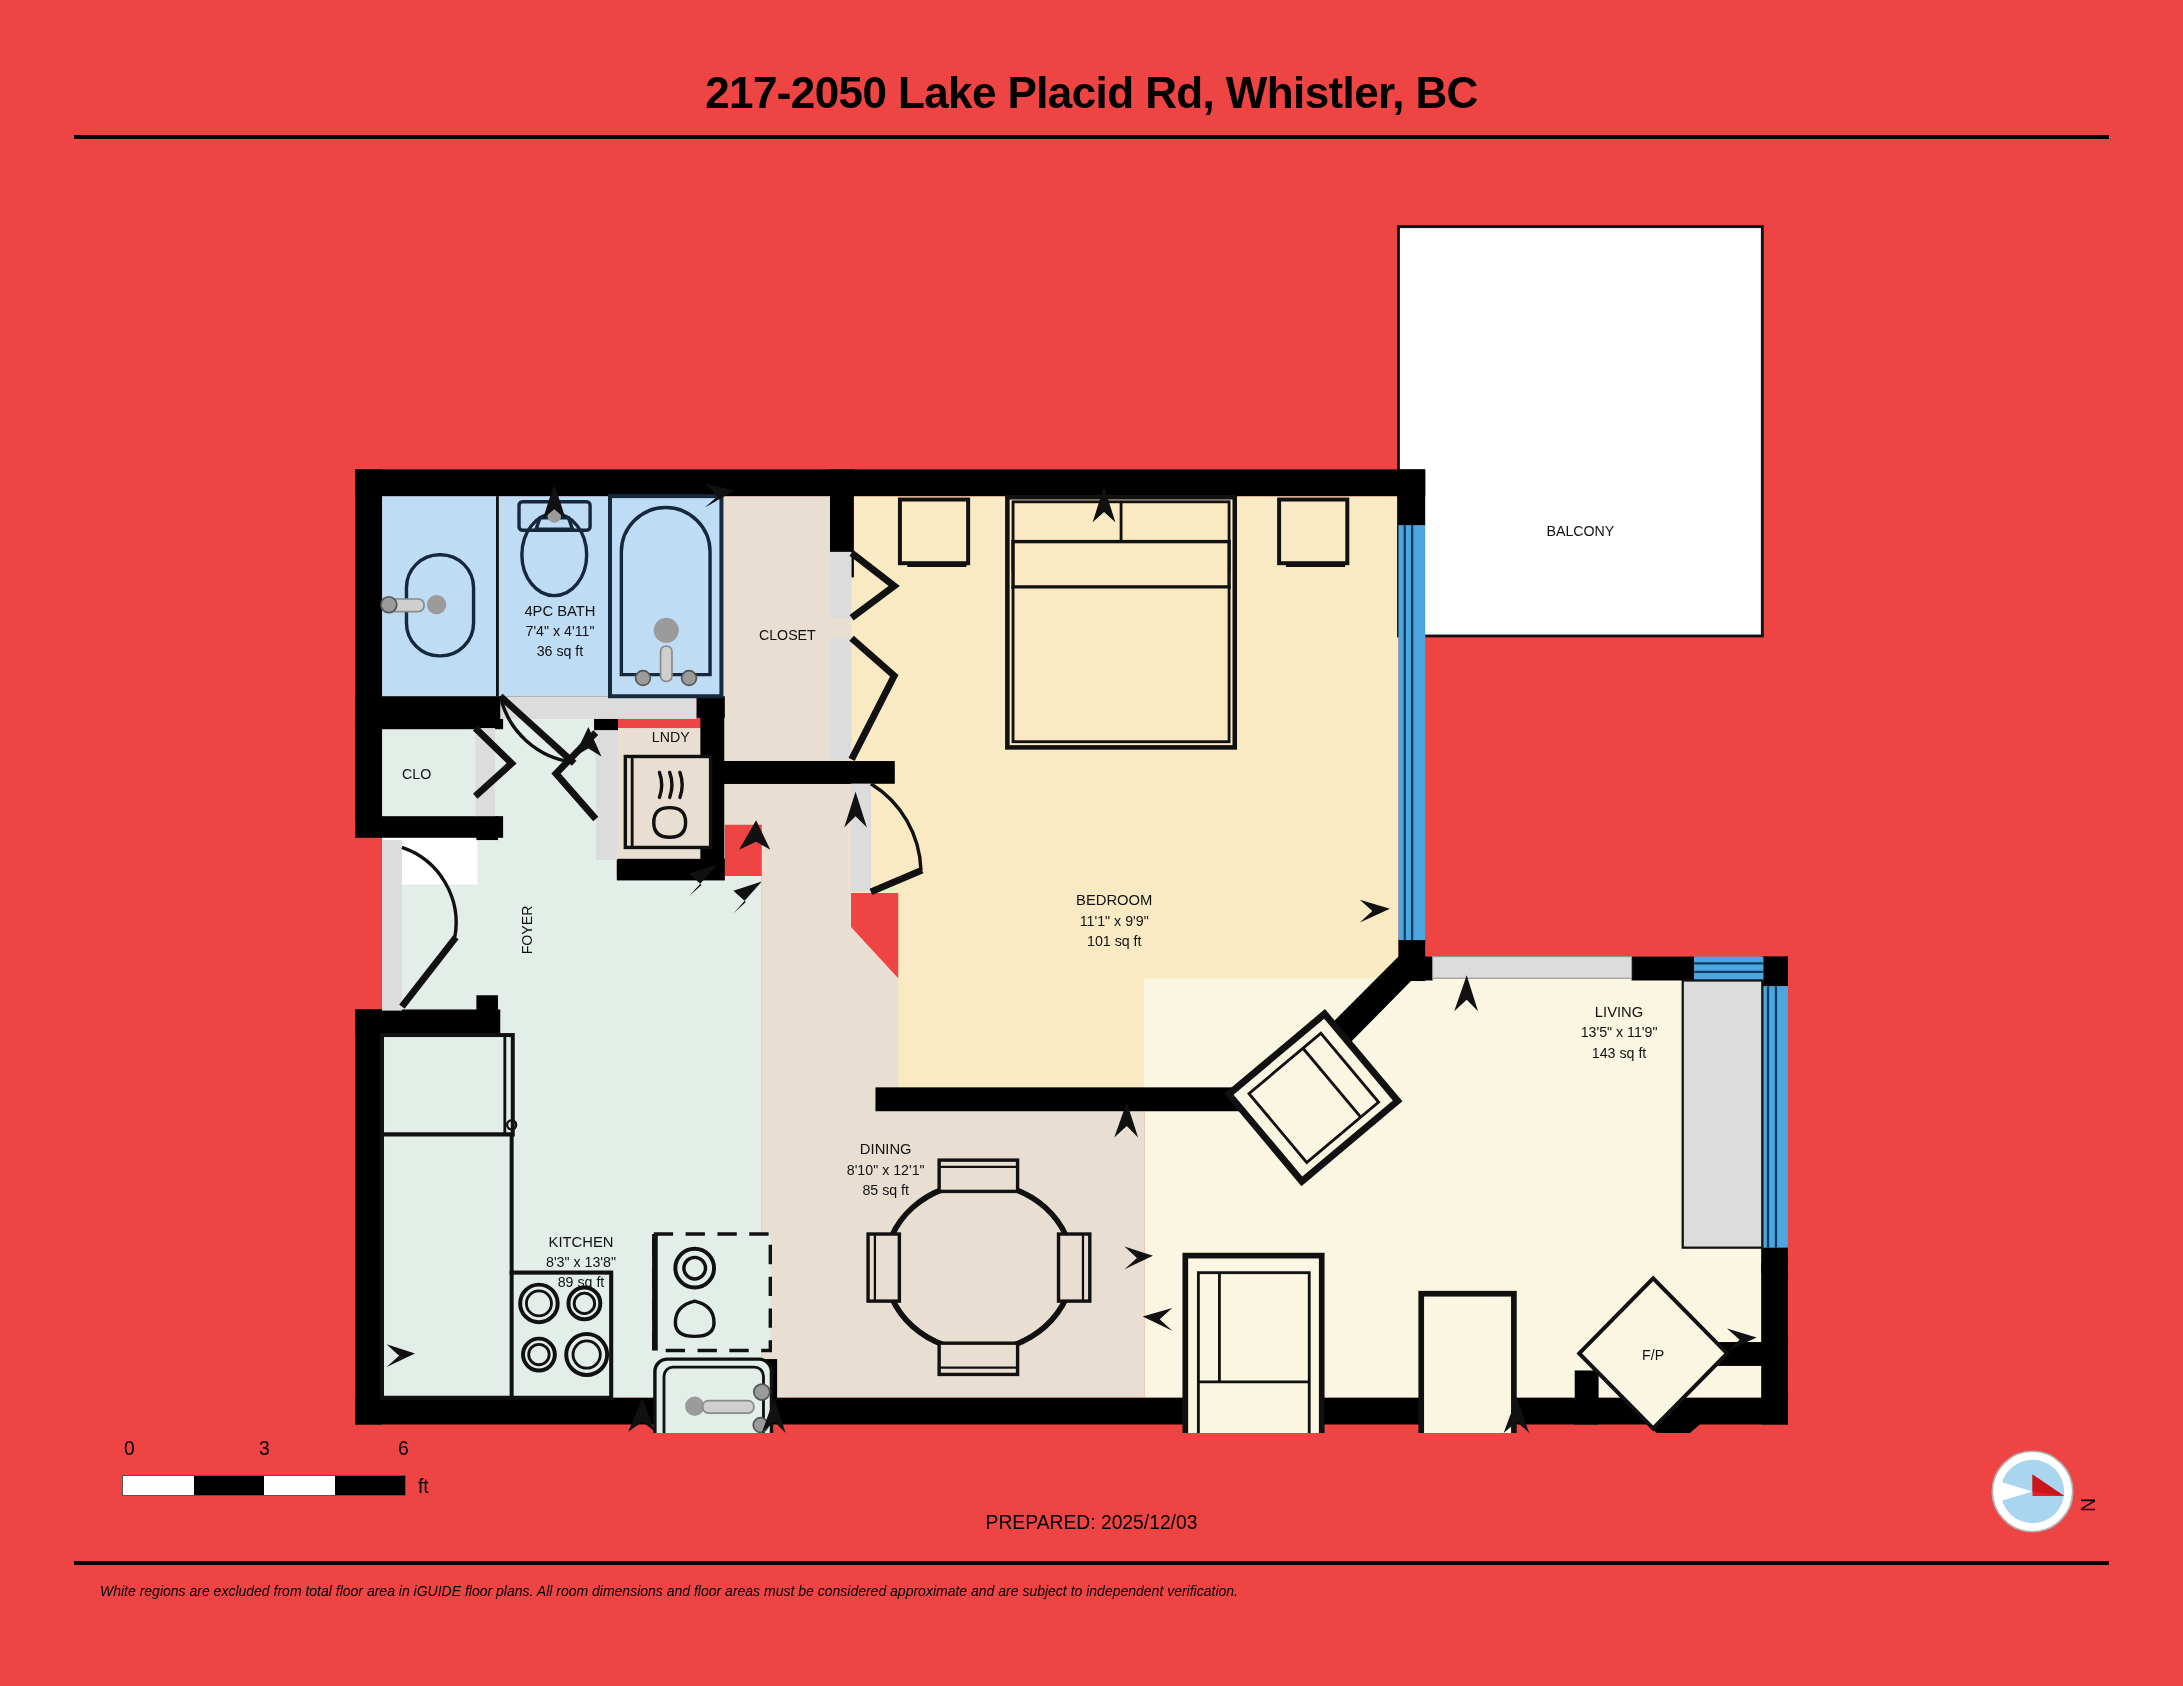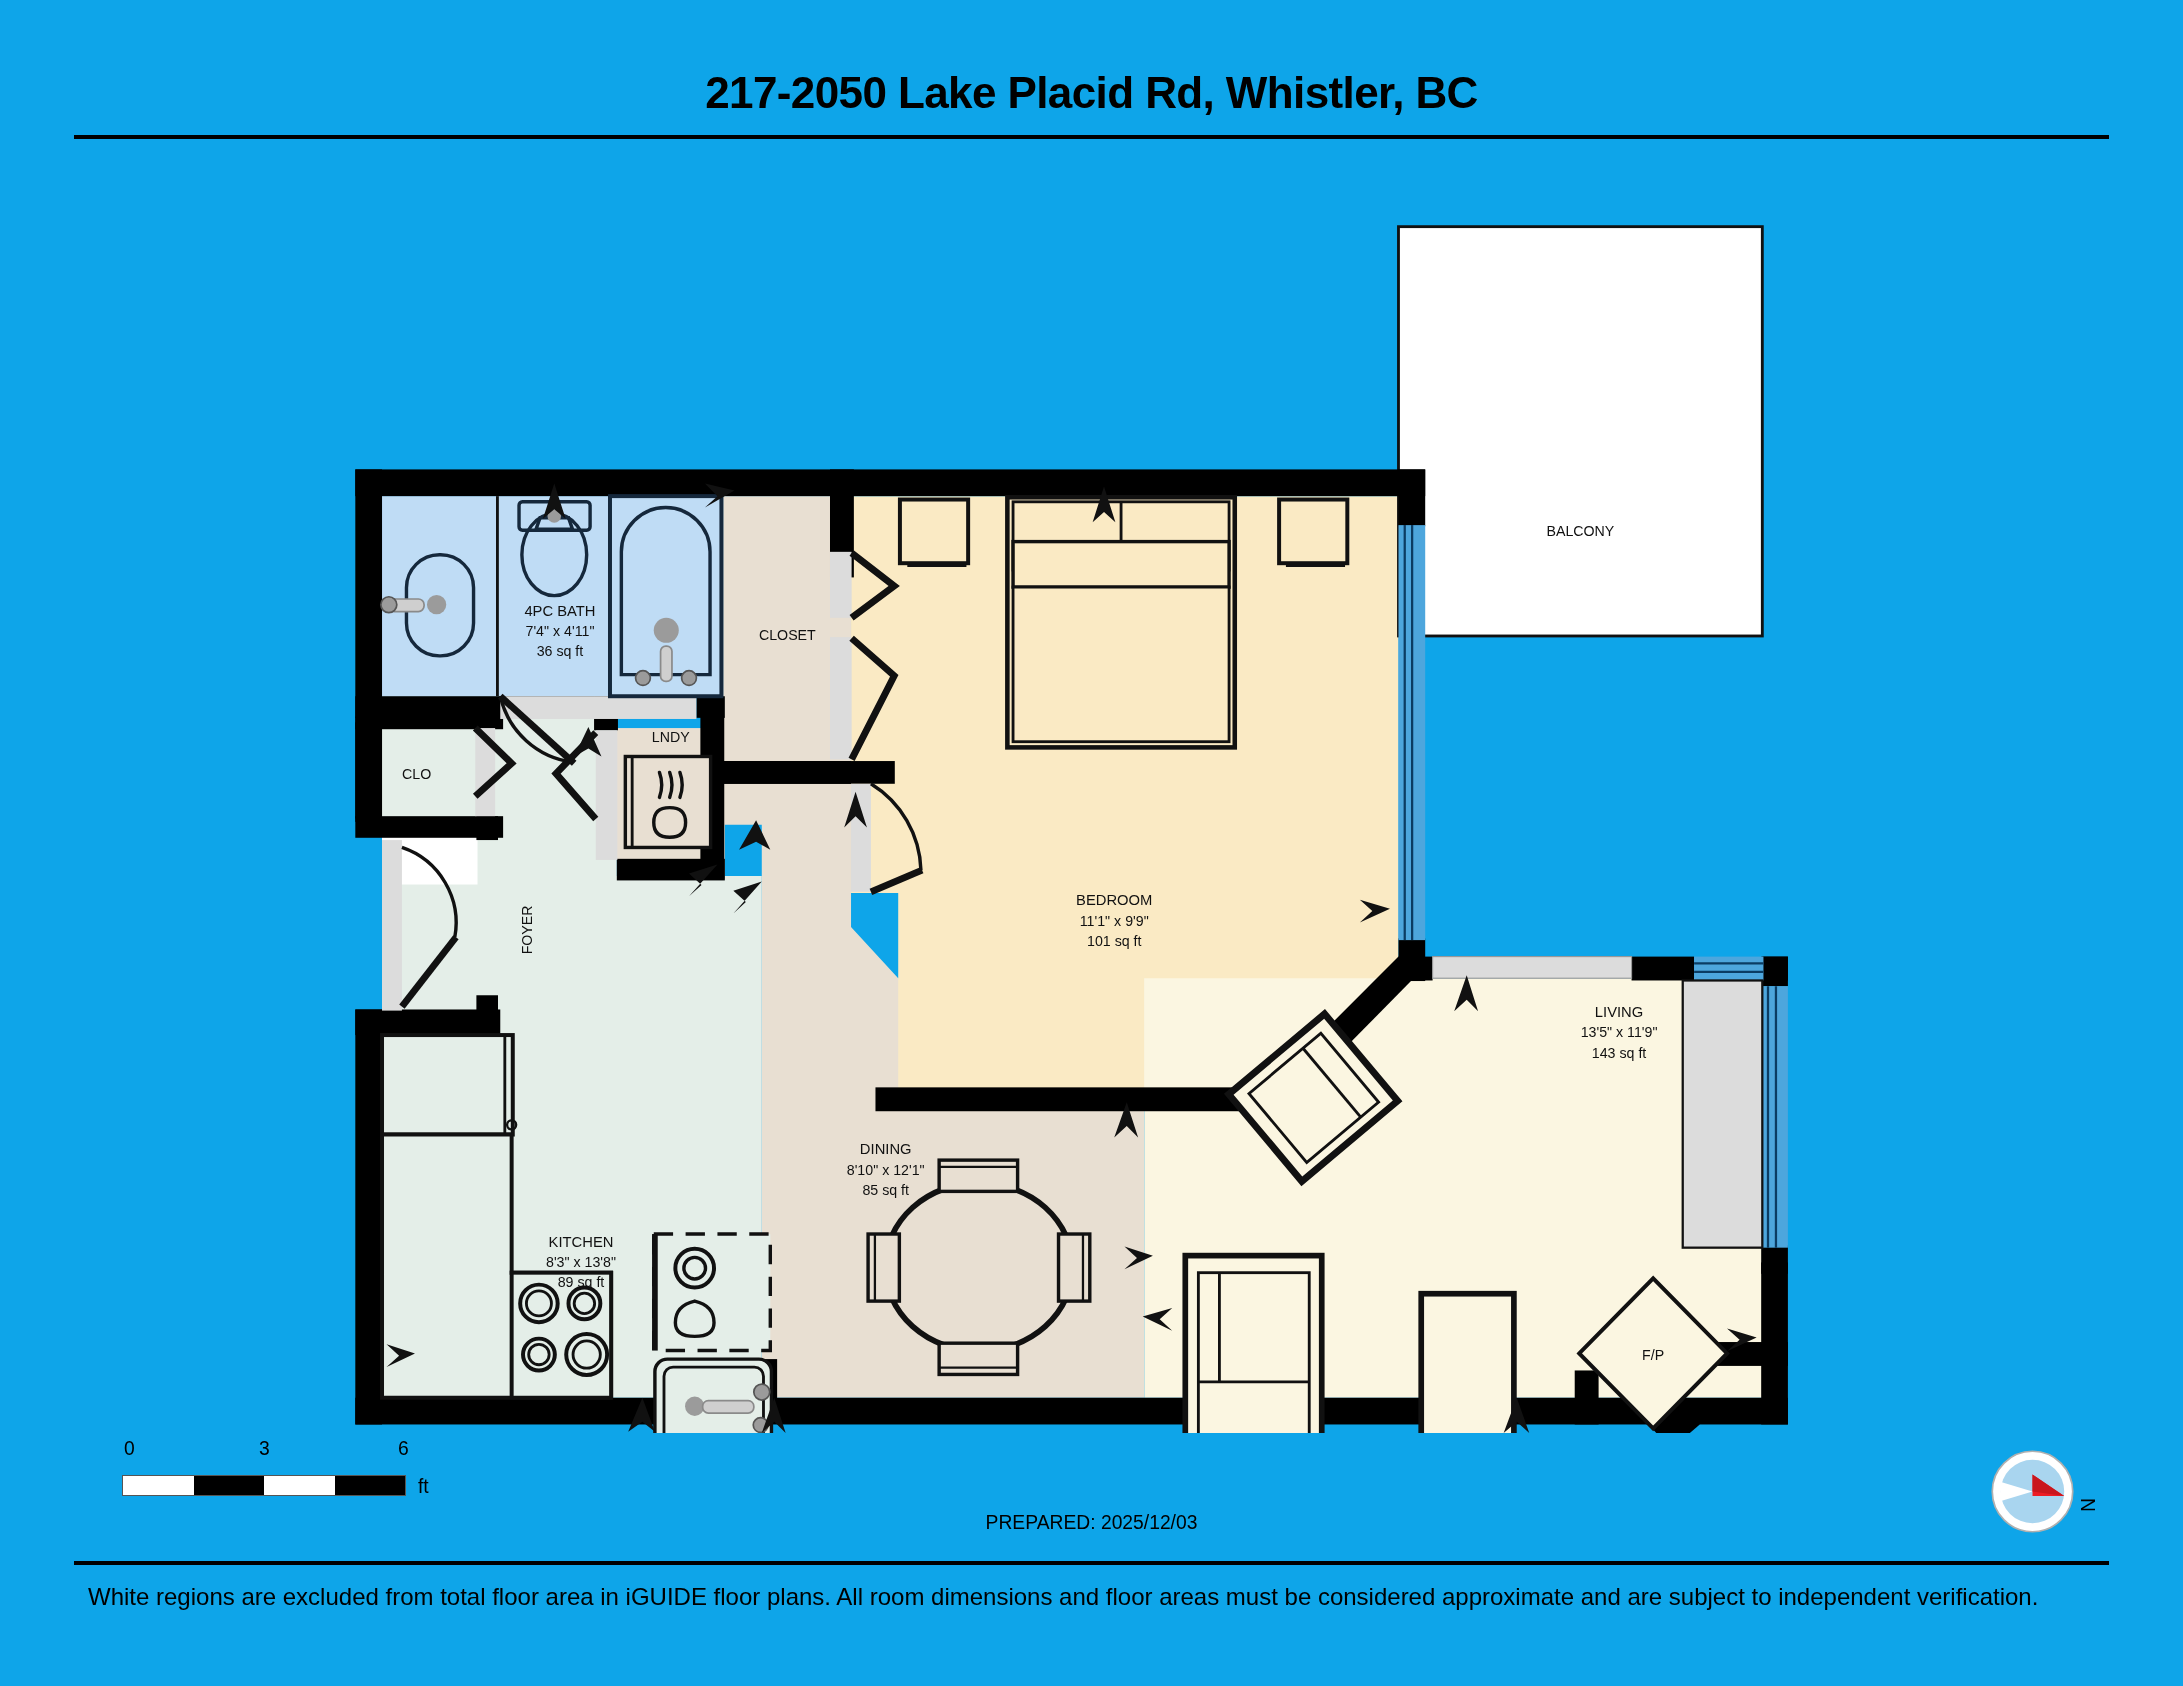--- a/index.html
+++ b/index.html
@@ -1,17 +1,17 @@
 <!DOCTYPE html>
 <html style="font-size:9px"><head>
 <meta charset="utf-8">
 <style>
   html,body{margin:0;padding:0;background:#ffffff;}
   body{width:2183px;height:1687px;font-family:"Liberation Sans",sans-serif;position:relative;overflow:hidden;}
-  .page{position:absolute;inset:0;background:#0ea5e9;}
+  .page{position:absolute;inset:0;background:#ef4444;}
 
   
   #title{
     position:absolute;left:0;right:0;top:68px;text-align:center;
     font-size:44px;font-weight:bold;color:#000;letter-spacing:-0.6px;
   }
   #rule-top{position:absolute;left:74px;right:74px;top:135px;height:4px;background:#000;}
   #subtitle{
     position:absolute;left:0;right:0;top:156px;text-align:center;font-size:21.6px;color:#000;
   }
@@ -33,21 +33,21 @@
   #sc6{left:398px;}
   #scft{position:absolute;left:418px;top:1476px;font-size:19.3px;color:#000;}
 
   #prepared{position:absolute;left:0;right:0;top:1476px;text-align:center;font-size:19.3px;color:#000;margin-top:36px;}
 
   #compass{position:absolute;left:1990px;top:1449px;width:85px;height:85px;}
   #compass-n{position:absolute;left:2080px;top:1494px;font-size:19.3px;color:#000;
              transform:rotate(90deg);transform-origin:center;}
 
   #rule-bot{position:absolute;left:74px;right:74px;top:1561px;height:4px;background:#000;}
-  #disclaimer{position:absolute;left:88px;top:1583px;font-size:24px;color:#000;}
+  #disclaimer{position:absolute;left:100px;top:1583px;font-size:14px;color:#000;font-style:italic;}
 
   
   .rm{font-family:"Liberation Sans",sans-serif;fill:#111;text-anchor:middle;}
   .rm-name{font-size:26px;}
   .rm-dim{font-size:25px;}
   .rm-sm{font-size:25px;}
 </style>
 </head>
 <body>
 

